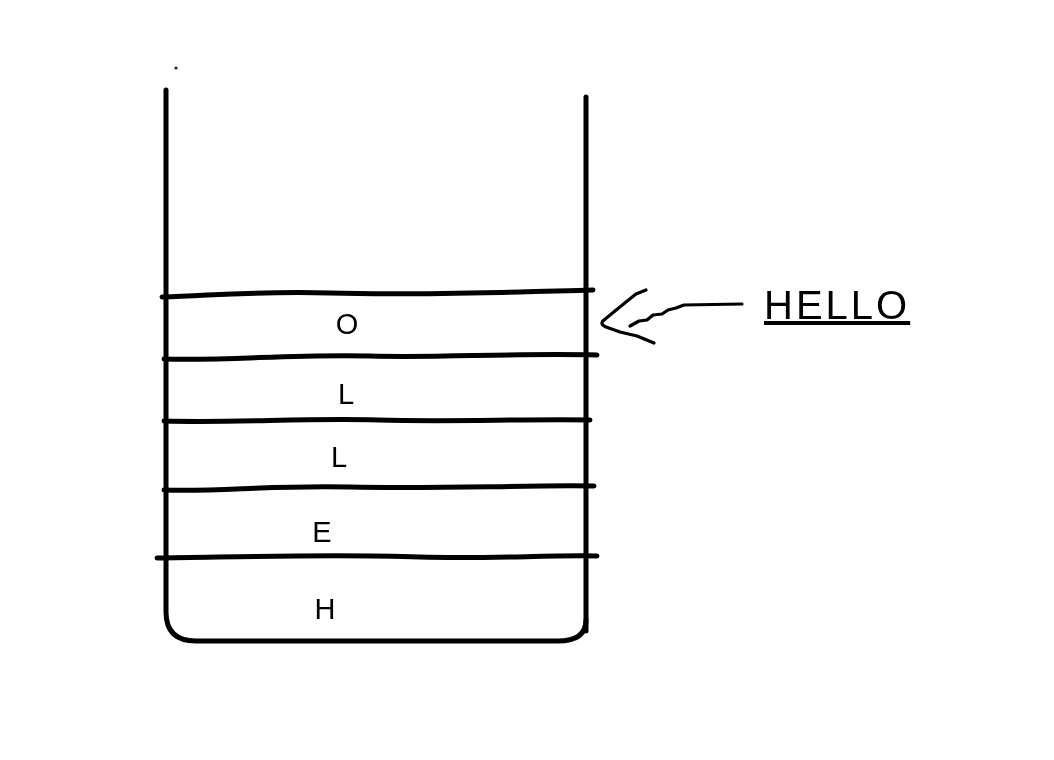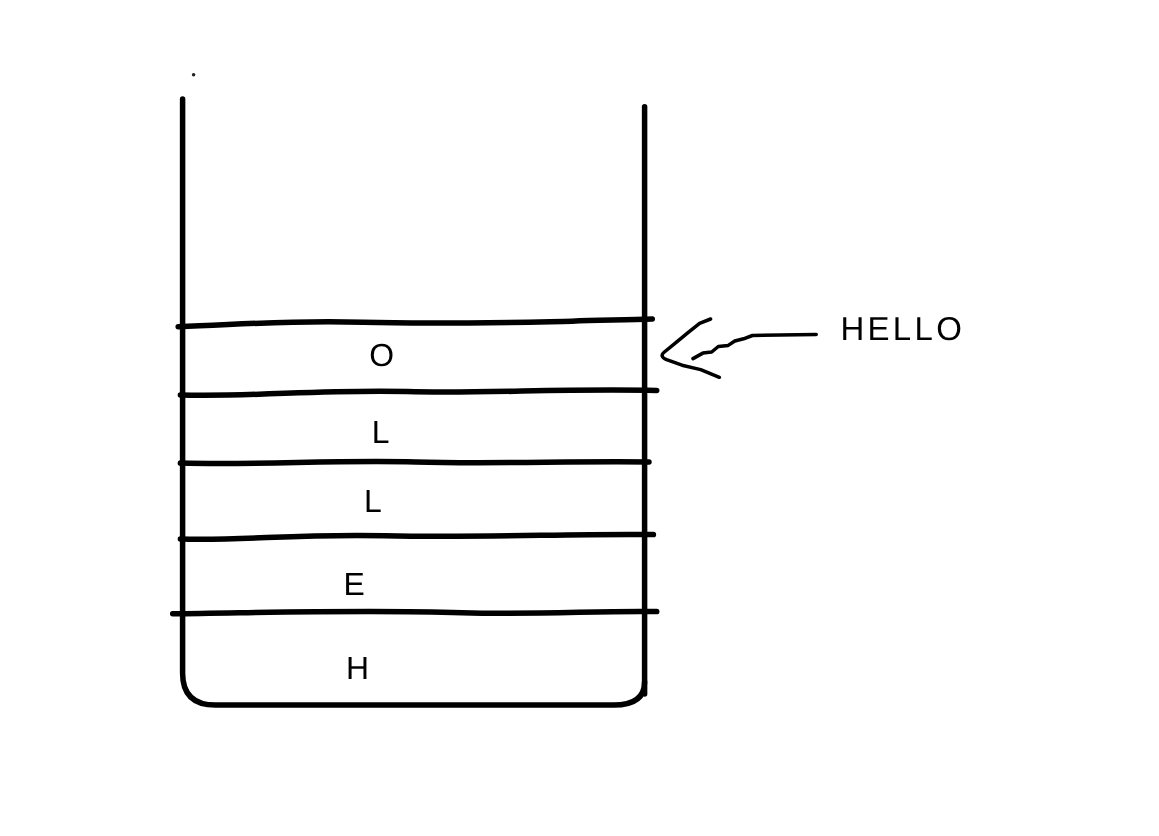--- a/index.html
+++ b/index.html
@@ -34,25 +34,26 @@
     transform: translate(-50%, -50%);
     font-size: 29px;
     line-height: 1;
     color: var(--ink, #000000);
     white-space: nowrap;
   }
   .hello-label {
     position: absolute;
     left: 764px;
     top: 285px;
-    font-size: 30px;
+    font-size: 40px;
     letter-spacing: 3px;
     line-height: 1;
     color: var(--ink, #000000);
     white-space: nowrap;
+    text-decoration: underline;
   }
 </style>
 </head>
 <body>
 
 <div class="canvas">
 
   <svg class="drawing-svg" width="1054" height="760" viewBox="0 0 1054 760">
 
     <path class="stroke wall" d="M 166 90 L 166 612 Q 166 641 196 641 L 558 641 Q 586 641 586 620"></path>

